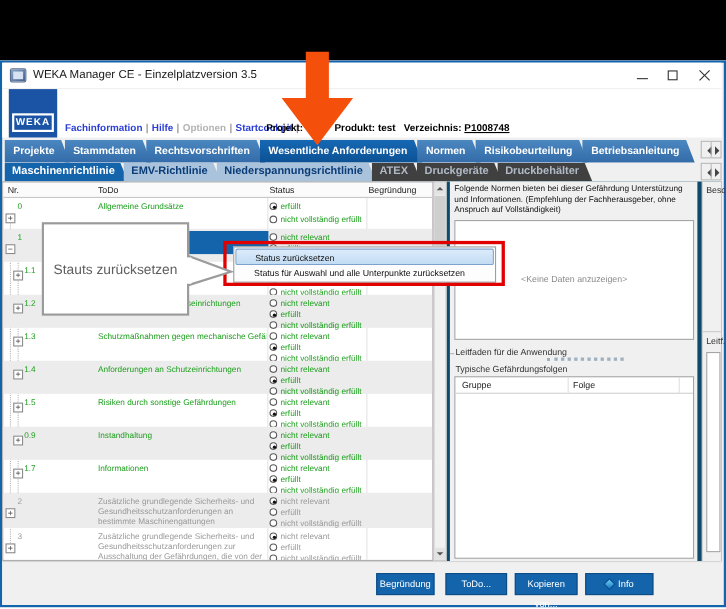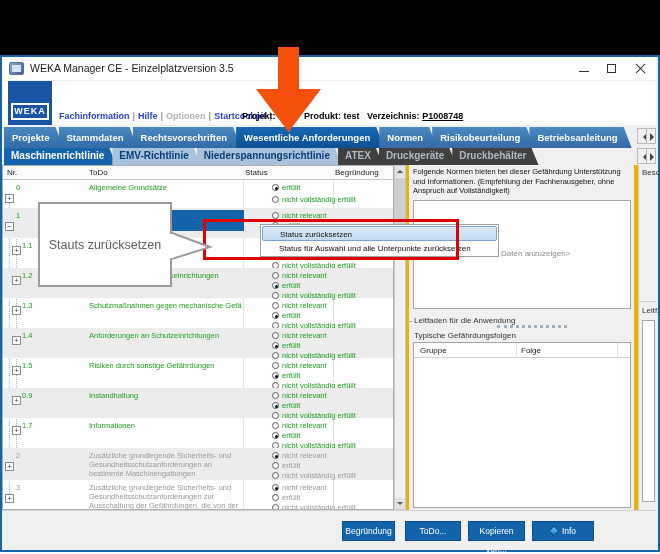--- a/index.html
+++ b/index.html
@@ -60,37 +60,37 @@
   #subtabs { position:absolute; left:0; top:91px; width:634px; height:17px; overflow:hidden; padding-left:2px; }
   .stab { float:left; height:17px; line-height:16px; padding:0 12px 0 7px; margin-right:-4px;
           font-size:10px; font-weight:bold; white-space:nowrap;
           clip-path:polygon(0 0, calc(100% - 7px) 0, 100% 100%, 0 100%); }
   .stab.active { background:#1464ac; color:#fff; }
   .stab.normal { background:#a9c3dc; color:#0a3c78; }
   .stab.disabled { background:#404040; color:#b0b9c6; }
   #subtabs-scroll { top:91px; }
 
   
-  #content { position:absolute; left:0; top:108px; width:654px; height:345px; background:#eab308; }
+  #content { position:absolute; left:0; top:108px; width:654px; height:345px; background:#0c4a6e; }
 
   
   #grid { position:absolute; left:0; top:0; width:392px; height:345px; background:#fff;
           border:1px solid #aeaeae; overflow:hidden; font-size:7.5px; }
   .ghead { position:absolute; left:0; top:0; width:100%; height:14px; background:#fbfbfb; border-bottom:1px solid #c6c6c6; }
   .ghead span { position:absolute; top:2px; color:#222; font-size:8px; }
   .gv { position:absolute; top:0; bottom:0; width:1px; background:#e4e4e4; }
   .grow { position:absolute; left:0; width:390px; }
   .grow.shade { background:#ececec; }
   .exp { position:absolute; width:9px; height:9px; background:#fff; border:1px solid #8a8a8a;
          font-size:8px; line-height:7px; text-align:center; color:#444; }
   .nr { position:absolute; top:3px; font-size:7.5px; }
   .txt { position:absolute; left:86px; top:3px; width:153px; line-height:9px; overflow:hidden; }
   .txt.nowrap { white-space:nowrap; }
   .tone-green { color:#1fa01f; } .tone-gray { color:#9a9a9a; }
-  .optline { position:absolute; left:242px; height:10px; white-space:nowrap;padding-left:27px; }
+  .optline { position:absolute; left:242px; height:10px; white-space:nowrap; }
   .radio { display:inline-block; width:7px; height:7px; border:1px solid #5a5a5a; border-radius:50%;
            background:#fff; vertical-align:-1px; position:relative; }
   .radio.sel:after { content:""; position:absolute; left:1.5px; top:1.5px; width:3px; height:3px; border-radius:50%; background:#111; }
   .optlabel { margin-left:3px; }
   .selcell { position:absolute; left:84px; width:157px; background:#1464ac; z-index:4; }
   .treeline { position:absolute; width:1px; border-left:1px dotted #b5b5b5; }
 
   
   #gridsb { position:absolute; left:392px; top:0; width:12px; height:345px; background:#f1f1f1; border:1px solid #c9c9c9; }
   #gridsb .sbarr { position:absolute; left:0; width:10px; height:11px; background:#e3e3e3; }
@@ -131,21 +131,21 @@
   #fbtn-3 { left:530px; width:62px; }
   .info-diamond { display:inline-block; width:8px; height:8px; margin-right:4px; vertical-align:-1px;
                   background:linear-gradient(135deg,#6fd0f4,#1878c0); border:1px solid #0a5090; transform:rotate(45deg); }
 
   
   #callout { position:absolute; left:38px; top:202px; width:134px; height:85px; background:#fff;
              border:2px solid #9b9b9b; z-index:45; color:#5f5f5f; font-size:12.5px;
              display:flex; align-items:center; justify-content:center; text-align:center; line-height:20px; }
   #callout-pointer { position:absolute; left:165px; top:228px; z-index:46; }
   #ctxmenu { position:absolute; left:212px; top:224px; width:239px; height:33px; background:#fdfdfd;
-             border:1px solid #9e9e9e; z-index:30;margin-left:48px; }
+             border:1px solid #9e9e9e; z-index:30; }
   .mitem { position:absolute; left:1px; width:235px; height:15px; font-size:8px; color:#111;
            line-height:15px; padding-left:17px; white-space:nowrap; }
   #mitem-0 { top:1px; background:linear-gradient(#dcebfb,#c2dcf3); border:1px solid #7da2ce; border-radius:2px; }
   #mitem-1 { top:16px; }
   #redbox { position:absolute; left:203px; top:219px; width:256px; height:41px; border:3px solid #e10000; z-index:40; pointer-events:none; }
 </style>
 </head>
 <body>
 <div id="stage">
 

